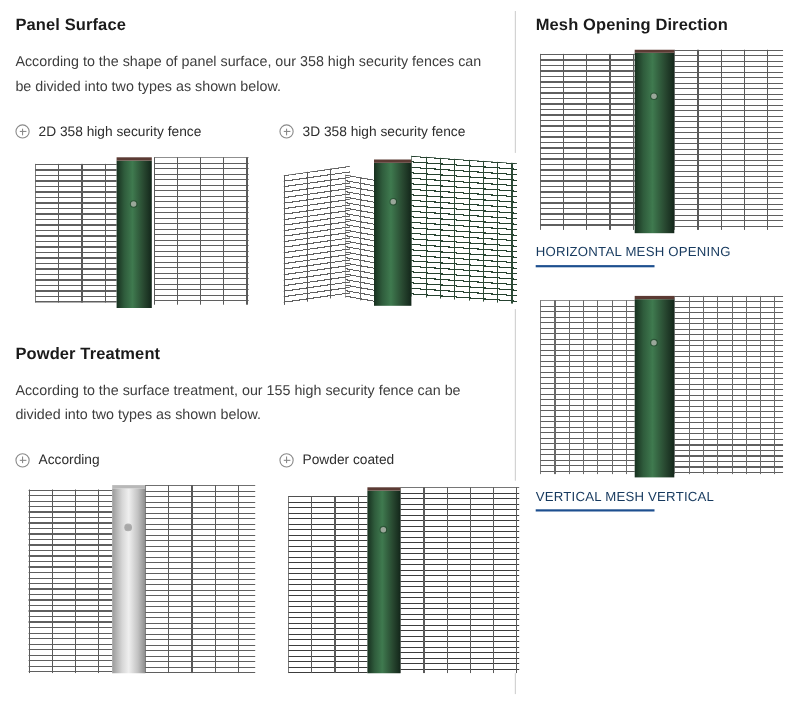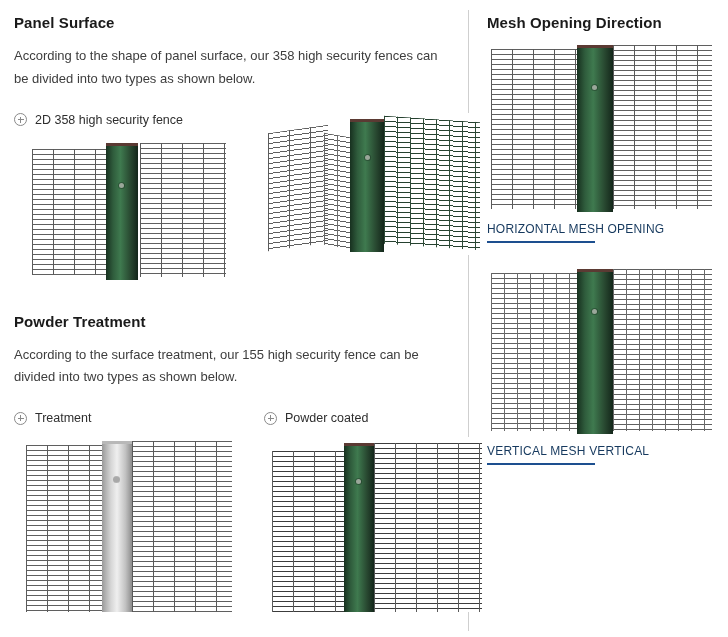--- a/index.html
+++ b/index.html
@@ -47,21 +47,21 @@
     font-size: 13px;
     line-height: 1.75;
     color: #3d3d3d;
     margin: 0 0 22px 0;
   }
   .col-right p.section-desc {
     margin-bottom: 18px;
   }
   .items-row {
     display: flex;
-    gap: 16px;
+    gap: 6px;
   }
   .item {
     width: 222px;
   }
   .item + .item {
     margin-left: 12px;
   }
   .item-head {
     display: flex;
     align-items: center;
@@ -205,20 +205,24 @@
             <div class="hline-set"></div>
             <div class="vline-set wide"></div>
           </div>
 
           <div class="post" style="left:92px;top:4px;width:32px;height:134px;"></div>
           <span class="bolt" style="left:105px;top:44px;"></span>
         </div>
       </div>
 
       <div class="item">
+        <div class="item-head">
+          <span class="plus-icon"></span>
+          <span class="item-label">3D 358 high security fence</span>
+        </div>
         <div class="figure">
 
           <div style="position:absolute;left:4px;top:16px;width:60px;height:118px;transform:skewY(-8deg);">
             <div class="hline-set"></div>
             <div class="vline-set wide"></div>
           </div>
           <div style="position:absolute;left:60px;top:22px;width:26px;height:112px;transform:skewY(10deg);">
             <div class="hline-set"></div>
             <div class="vline-set"></div>
           </div>
@@ -238,21 +242,21 @@
     <div class="spacer-32"></div>
 
     <h2 class="section-title">Powder Treatment</h2>
     <p class="section-desc">According to the surface treatment, our 155 high security fence can be divided into two types as shown below.</p>
 
     <div class="items-row">
 
       <div class="item">
         <div class="item-head">
           <span class="plus-icon"></span>
-          <span class="item-label">Treatment</span>
+          <span class="item-label">According</span>
         </div>
         <div class="figure tall">
           <div style="position:absolute;left:12px;top:8px;width:76px;height:167px;">
             <div class="hline-set"></div>
             <div class="vline-set wide"></div>
           </div>
           <div style="position:absolute;left:118px;top:4px;width:100px;height:171px;">
             <div class="hline-set"></div>
             <div class="vline-set wide"></div>
           </div>

